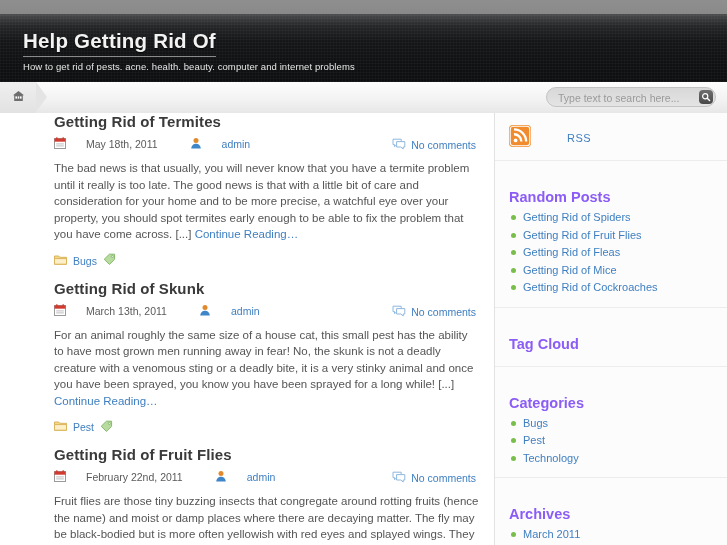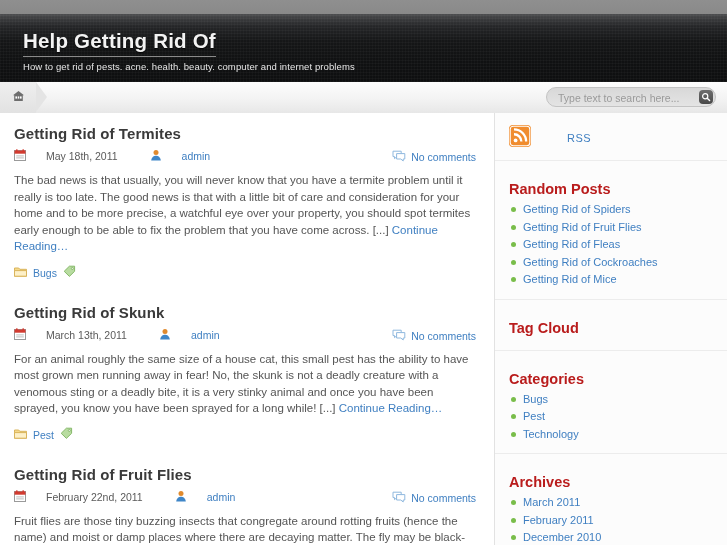--- a/index.html
+++ b/index.html
@@ -170,21 +170,21 @@
   .sidebar {
     position: absolute;
     top: 113px; left: 495px;
     width: 232px;
     height: 432px;
     background: #fcfcfc;
     overflow: hidden;
   }
 
   
-  .post { padding: 12px 14px 0 14px; }
+  .post { padding: 0 14px 0 14px; margin-left: 40px; }
   .post-title {
     font-size: 15px;
     font-weight: bold;
     color: #3a3a3a;
     margin: 0 0 7px 0;
     letter-spacing: .1px;
   }
   .post-meta {
     position: relative;
     height: 16px;
@@ -225,22 +225,22 @@
   .ico { display: inline-block; vertical-align: middle; flex: none; }
 
   
   .widget {
     padding: 12px 14px 10px 14px;
     border-bottom: 1px solid #ececec;
   }
   .widget-title {
     font-size: 14.5px;
     font-weight: bold;
-    color: #b91c1c;
-    margin: 8px 0 4px 0;
+    color: #8b5cf6;
+    margin: 16px 0 4px 0;
   }
   .rss-row { display: flex; align-items: center; gap: 8px; }
   .rss-label { color: #3f7fc1; font-size: 11px; letter-spacing: .5px; margin-left: 28px; }
   .wlist { list-style: none; margin: 2px 0 0 0; padding: 0; }
   .wlist li {
     position: relative;
     padding: 1px 0 1px 14px;
     font-size: 11px;
     line-height: 15.5px;
   }
@@ -454,22 +454,22 @@
         <a class="rss-label" href="#">RSS</a>
       </div>
     </div>
 
     <div class="widget">
       <h3 class="widget-title">Random Posts</h3>
       <ul class="wlist">
         <li><a href="#">Getting Rid of Spiders</a></li>
         <li><a href="#">Getting Rid of Fruit Flies</a></li>
         <li><a href="#">Getting Rid of Fleas</a></li>
+        <li><a href="#">Getting Rid of Mice</a></li>
         <li><a href="#">Getting Rid of Cockroaches</a></li>
-        <li><a href="#">Getting Rid of Mice</a></li>
       </ul>
     </div>
 
     <div class="widget">
       <h3 class="widget-title">Tag Cloud</h3>
     </div>
 
     <div class="widget">
       <h3 class="widget-title">Categories</h3>
       <ul class="wlist">

